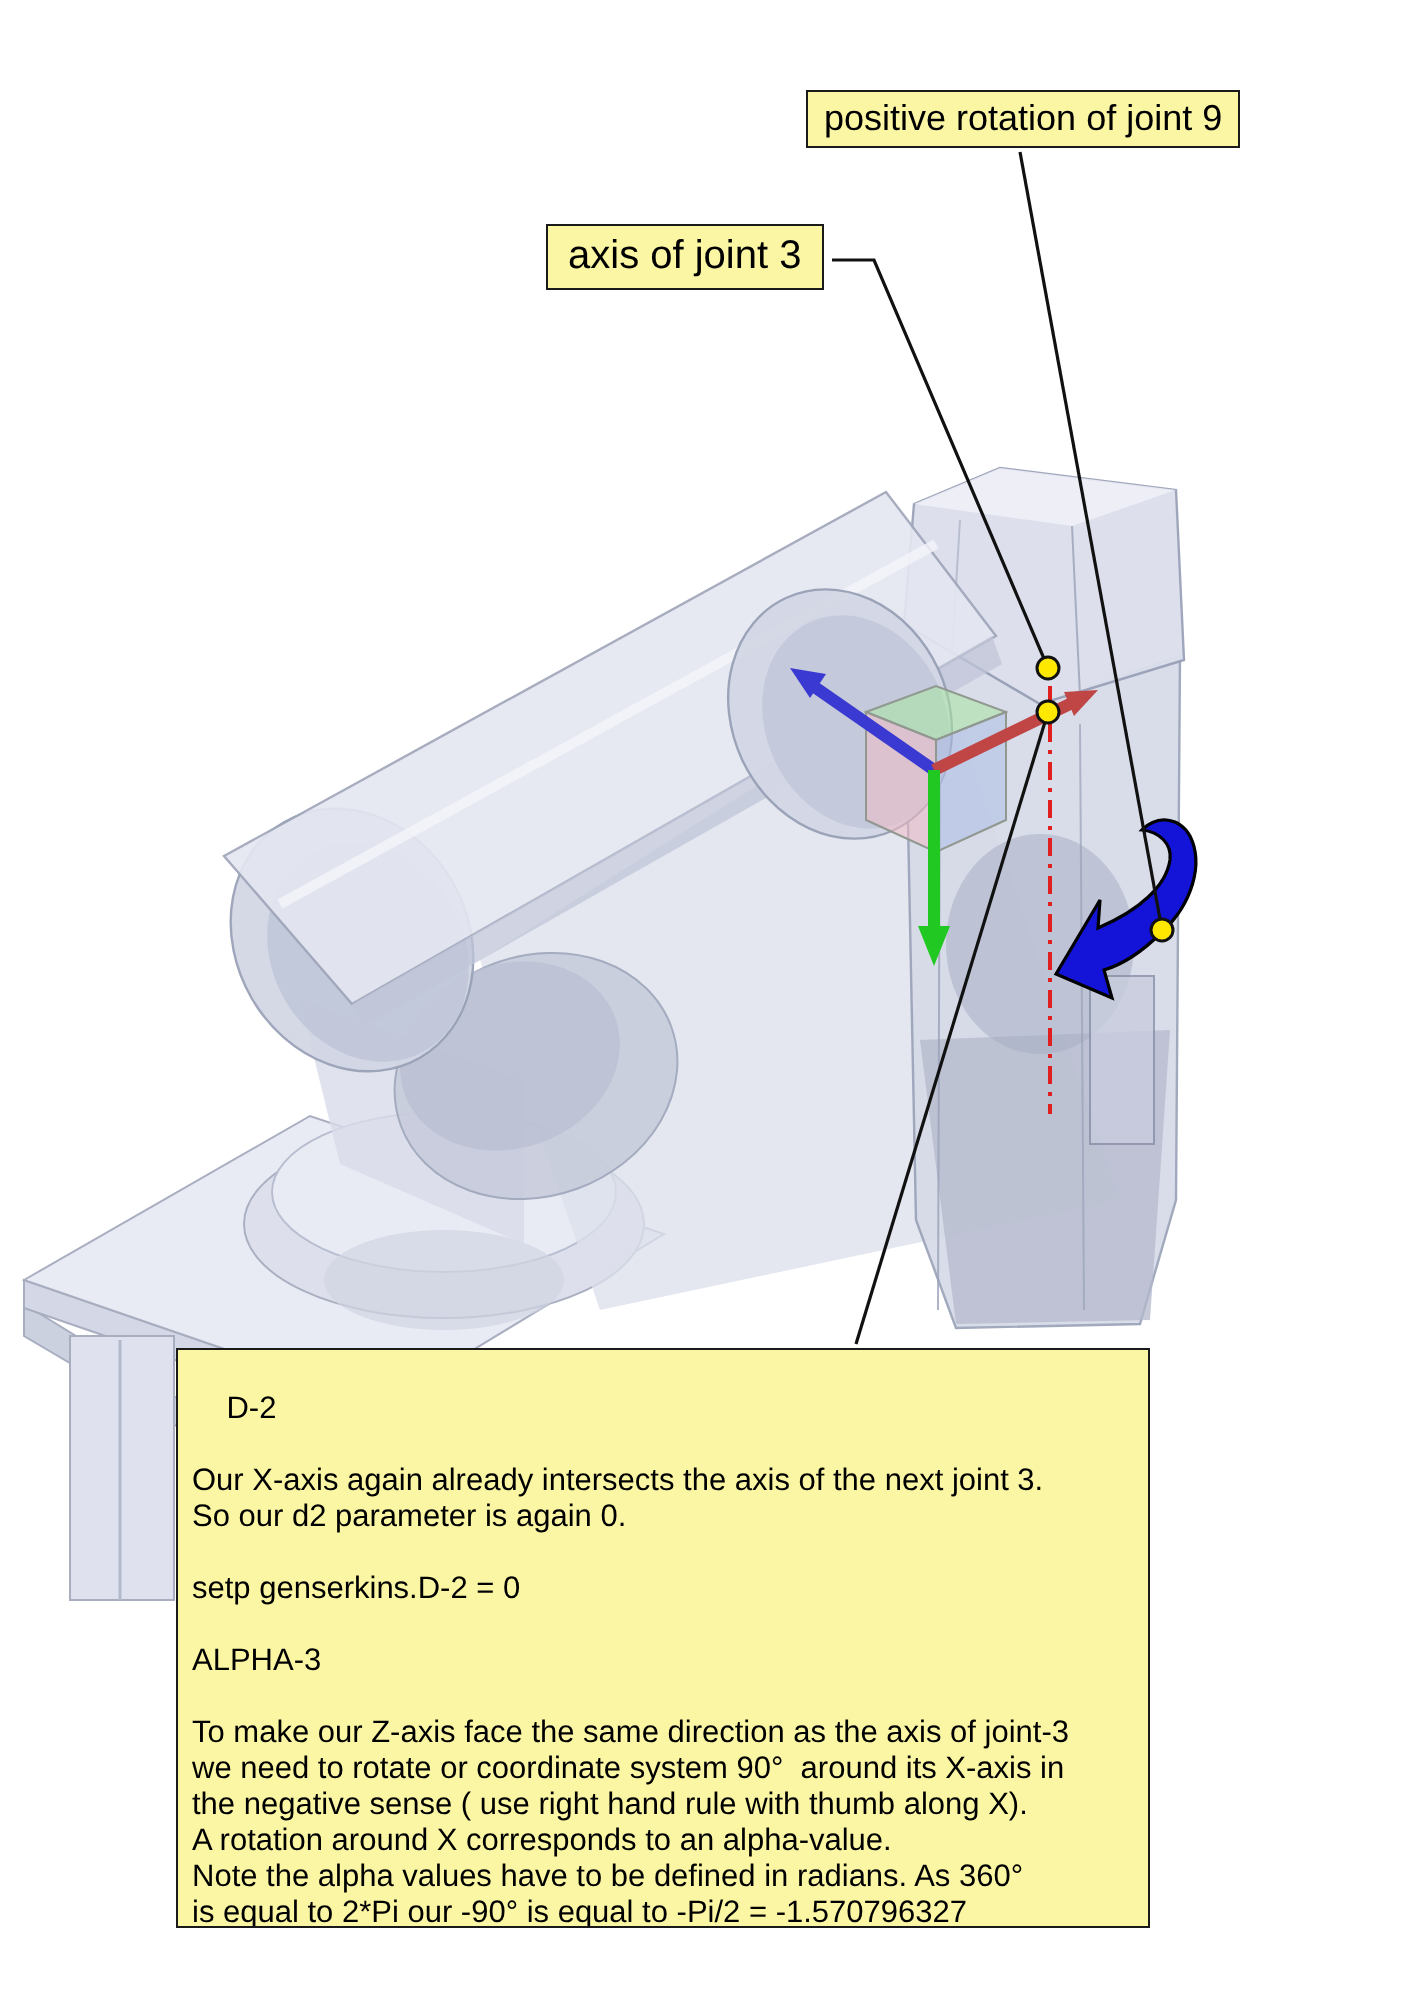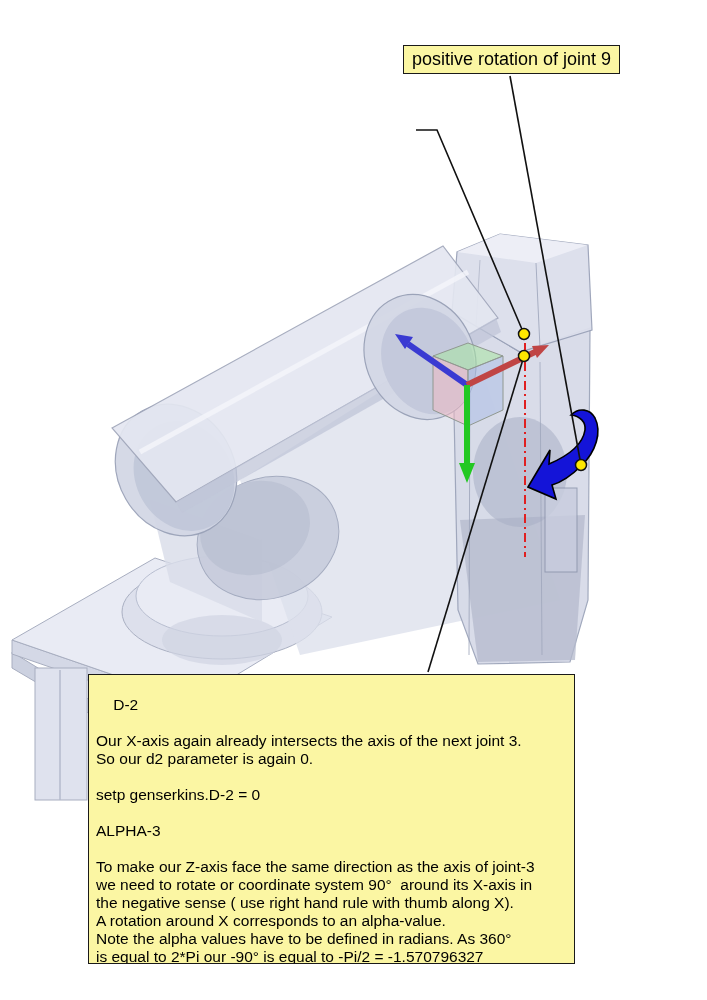--- a/index.html
+++ b/index.html
@@ -104,20 +104,23 @@
       <circle cx="524" cy="334" r="5.5"></circle>
       <circle cx="524" cy="356" r="5.5"></circle>
       <circle cx="581" cy="465" r="5.5"></circle>
     </g>
   </svg>
 
   <div class="callout rotation">
     <span>positive rotation of joint 9</span>
   </div>
 
+  <div class="callout axis">
+    <span>axis of joint 3</span>
+  </div>
 
   <div class="note-box">
     <span>D-2
 
 Our X-axis again already intersects the axis of the next joint 3.
 So our d2 parameter is again 0.
 
 setp genserkins.D-2 = 0
 
 ALPHA-3

